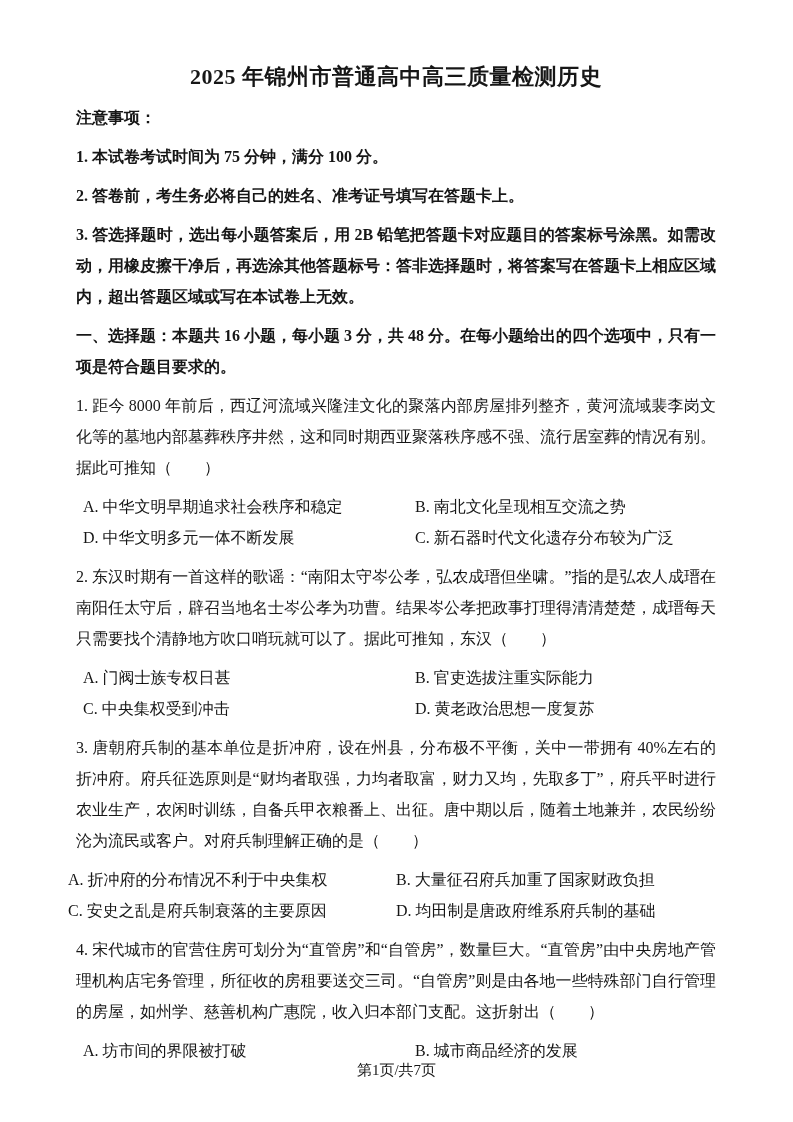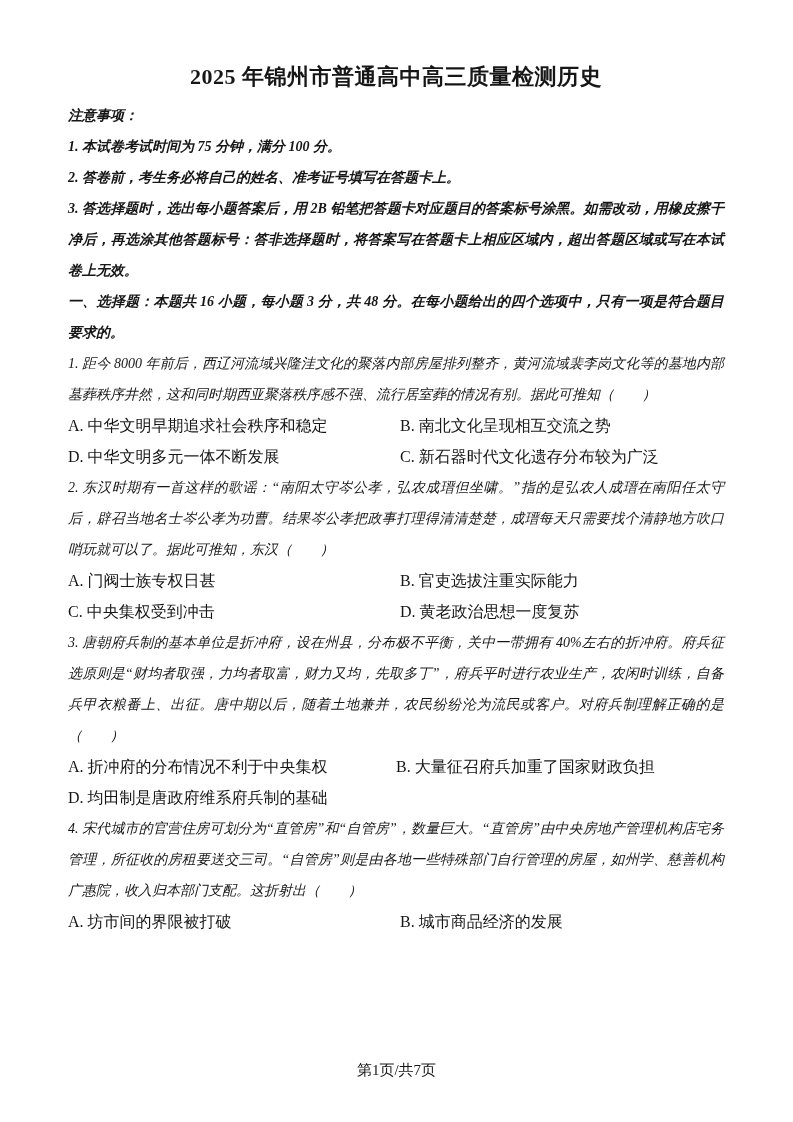--- a/index.html
+++ b/index.html
@@ -20,31 +20,31 @@
   }
   .title {
     margin: 0 0 6px 0;
     font-size: 22px;
     font-weight: 700;
     line-height: 34px;
     text-align: center;
     letter-spacing: 0.5px;
   }
   .line {
-    margin: 0;
-    font-size: 14px;
+    margin: 8px;
+    font-size: 16px;
     line-height: 31px;
     text-align: justify;
     text-justify: inter-character;
-    font-style: italic;
   }
   .bold { font-weight: 700; }
   .opts-2col {
     display: grid;
     grid-template-columns: 332px 1fr;
+    margin-left: 15px;
   }
   .opts-1col {
     display: grid;
     grid-template-columns: 1fr 1fr;
   }
   .opt {
     font-size: 16px;
     line-height: 31px;
     white-space: nowrap;
     overflow: hidden;
@@ -92,20 +92,21 @@
       <div class="opt">C. 中央集权受到冲击</div>
       <div class="opt">D. 黄老政治思想一度复苏</div>
     </div>
   </div>
 
   <div>
     <p class="line">3. 唐朝府兵制的基本单位是折冲府，设在州县，分布极不平衡，关中一带拥有 40%左右的折冲府。府兵征选原则是“财均者取强，力均者取富，财力又均，先取多丁”，府兵平时进行农业生产，农闲时训练，自备兵甲衣粮番上、出征。唐中期以后，随着土地兼并，农民纷纷沦为流民或客户。对府兵制理解正确的是（　　）</p>
     <div class="opts-1col">
       <div class="opt">A. 折冲府的分布情况不利于中央集权</div>
       <div class="opt">B. 大量征召府兵加重了国家财政负担</div>
+      <div class="opt">C. 安史之乱是府兵制衰落的主要原因</div>
       <div class="opt">D. 均田制是唐政府维系府兵制的基础</div>
     </div>
   </div>
 
   <div>
     <p class="line">4. 宋代城市的官营住房可划分为“直管房”和“自管房”，数量巨大。“直管房”由中央房地产管理机构店宅务管理，所征收的房租要送交三司。“自管房”则是由各地一些特殊部门自行管理的房屋，如州学、慈善机构广惠院，收入归本部门支配。这折射出（　　）</p>
     <div class="opts-2col">
       <div class="opt">A. 坊市间的界限被打破</div>
       <div class="opt">B. 城市商品经济的发展</div>
     </div>

